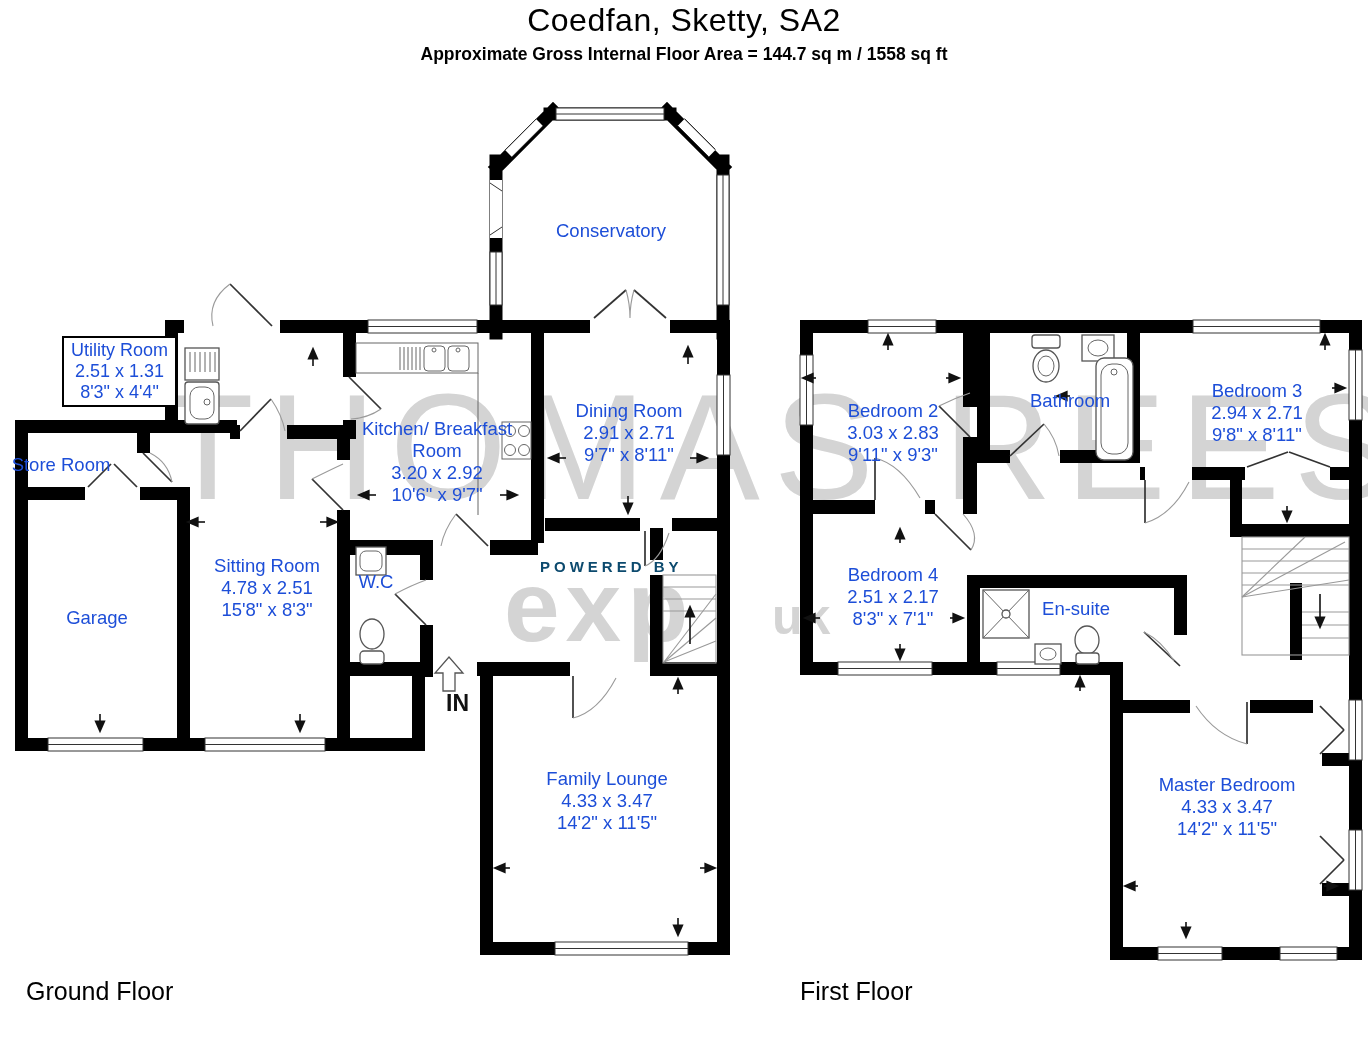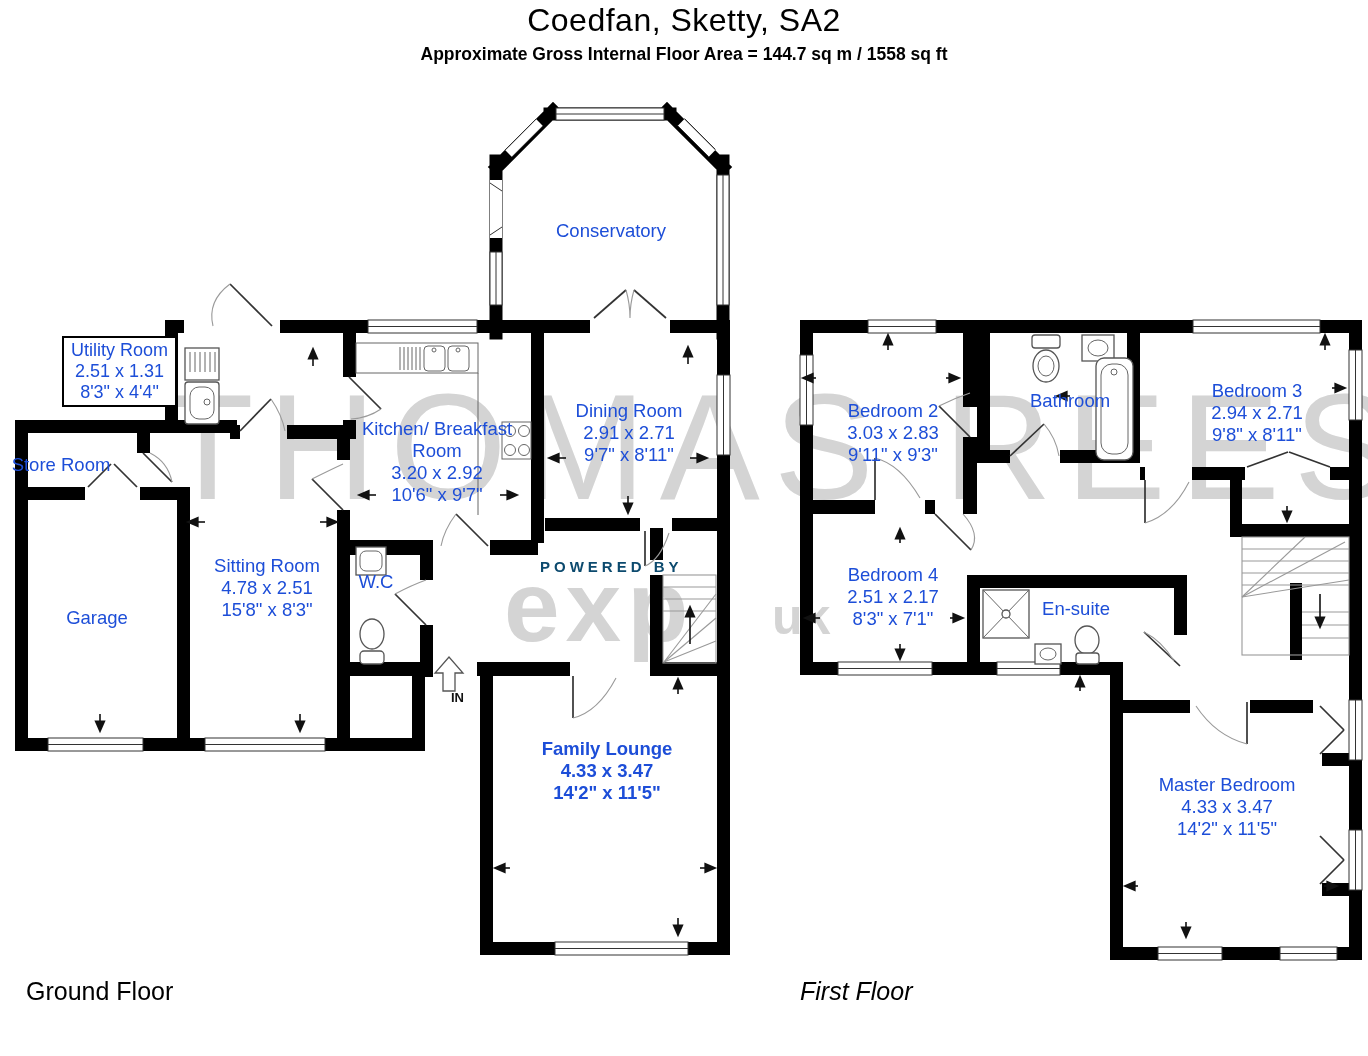--- a/index.html
+++ b/index.html
@@ -5,21 +5,21 @@
   html,body{margin:0;padding:0;background:#fff;}
   .canvas{position:relative;width:1368px;height:1056px;background:#fff;overflow:hidden;
           font-family:"Liberation Sans",sans-serif;color:#111;}
   
   .hdr-title{position:absolute;top:2px;left:0;width:100%;text-align:center;
              font-size:32px;letter-spacing:.5px;color:#000;z-index:4;}
   .hdr-sub{position:absolute;top:44px;left:0;width:100%;text-align:center;
            font-size:17.5px;font-weight:bold;color:#000000;z-index:4;}
   .floor-lbl{position:absolute;font-size:25px;color:#000;z-index:4;}
   #gf-lbl{left:14px;top:977px;margin-left:12px;}
-  #ff-lbl{left:800px;top:977px;font-style:italic;}
+  #ff-lbl{left:800px;top:977px;}
   .footer{position:absolute;top:1031px;left:0;width:100%;text-align:center;
           font-size:17.5px;color:#000;z-index:4;}
   
   .wm{position:absolute;z-index:1;white-space:nowrap;font-weight:bold;color:#d5d5d5;user-select:none;}
   #wm-name{left:785px;top:372px;transform:translateX(-50%);font-size:150px;font-weight:normal;
            letter-spacing:14px;color:#d4d4d4;line-height:1;}
   #wm-powered{left:540px;top:558px;font-size:15px;letter-spacing:4px;color:#0c4a6e;}
   #wm-brand{left:504px;top:556px;font-size:100px;letter-spacing:6px;line-height:100px;color:#d4d4d4;}
   #wm-uk{left:772px;top:588px;font-size:50px;color:#d4d4d4;}
   
@@ -33,21 +33,21 @@
   .fxl{fill:none;stroke:#666;stroke-width:1;}
   .st{fill:none;stroke:#999;stroke-width:1.1;}
   .dim{stroke:#111;stroke-width:1.6;}
   
   .lbl{position:absolute;z-index:3;transform:translate(-50%,-50%);text-align:center;
        font-size:18.5px;line-height:22px;color:#1d4ed8;white-space:nowrap;}
   .lbl span{display:block;}
   .lbl.wrap{white-space:normal;width:152px;}
   .lbl.boxed{transform:none;border:2px solid #000;background:#fff;padding:2px 7px;
              font-size:18px;line-height:21px;}
-  .in-lbl{position:absolute;z-index:3;font-size:13px;font-weight:bold;transform:translate(-50%,0);padding-left:17px;}
+  .in-lbl{position:absolute;z-index:3;font-size:23px;font-weight:bold;transform:translate(-50%,0);padding-left:17px;}
 </style>
 </head>
 <body>
 
 <div class="canvas">
 
   <div class="hdr-title">Coedfan, Sketty, SA2</div>
   <div class="hdr-sub">Approximate Gross Internal Floor Area = 144.7 sq m / 1558 sq ft</div>
 
   <div class="wm" id="wm-name">THOMAS REES</div>
@@ -385,21 +385,21 @@
     <span>W.C</span>
   </div>
   <div class="lbl" style="left:629px;top:433px;">
     <span>Dining Room</span>
     <span>2.91 x 2.71</span>
     <span>9'7" x 8'11"</span>
   </div>
   <div class="lbl" style="left:611px;top:231px;">
     <span>Conservatory</span>
   </div>
-  <div class="lbl" style="left:607px;top:771px;font-weight:bold;">
+  <div class="lbl" style="left:607px;top:801px;">
     <span>Family Lounge</span>
     <span>4.33 x 3.47</span>
     <span>14'2" x 11'5"</span>
   </div>
   <div class="in-lbl" style="left:449px;top:690px;">IN</div>
 
   <div class="lbl" style="left:893px;top:433px;">
     <span>Bedroom 2</span>
     <span>3.03 x 2.83</span>
     <span>9'11" x 9'3"</span>

